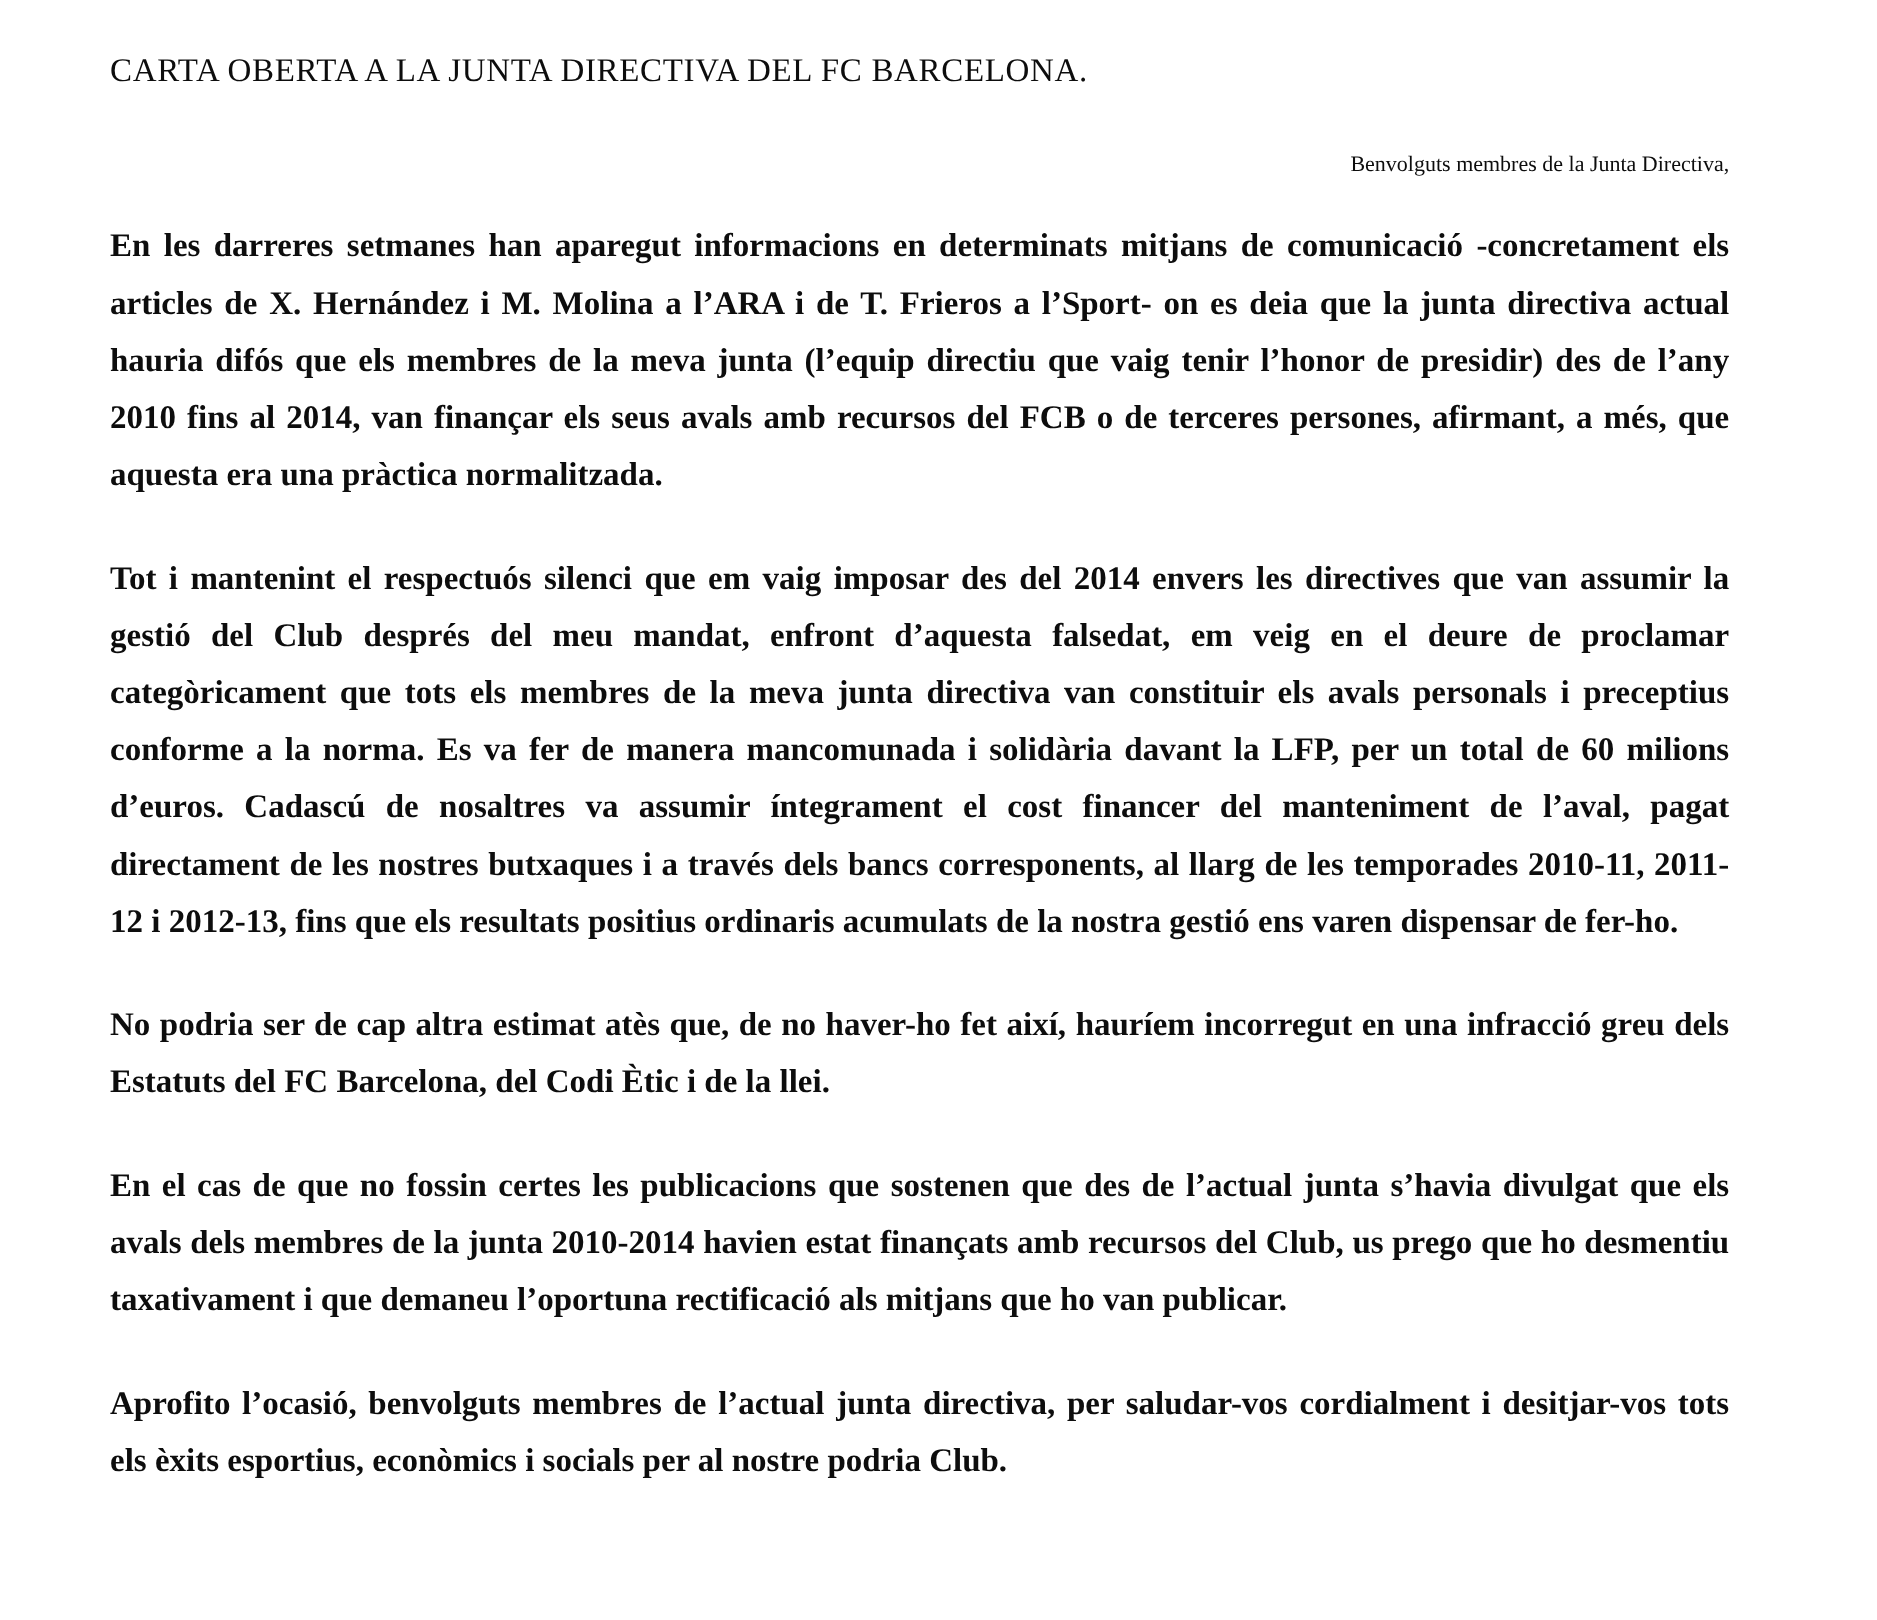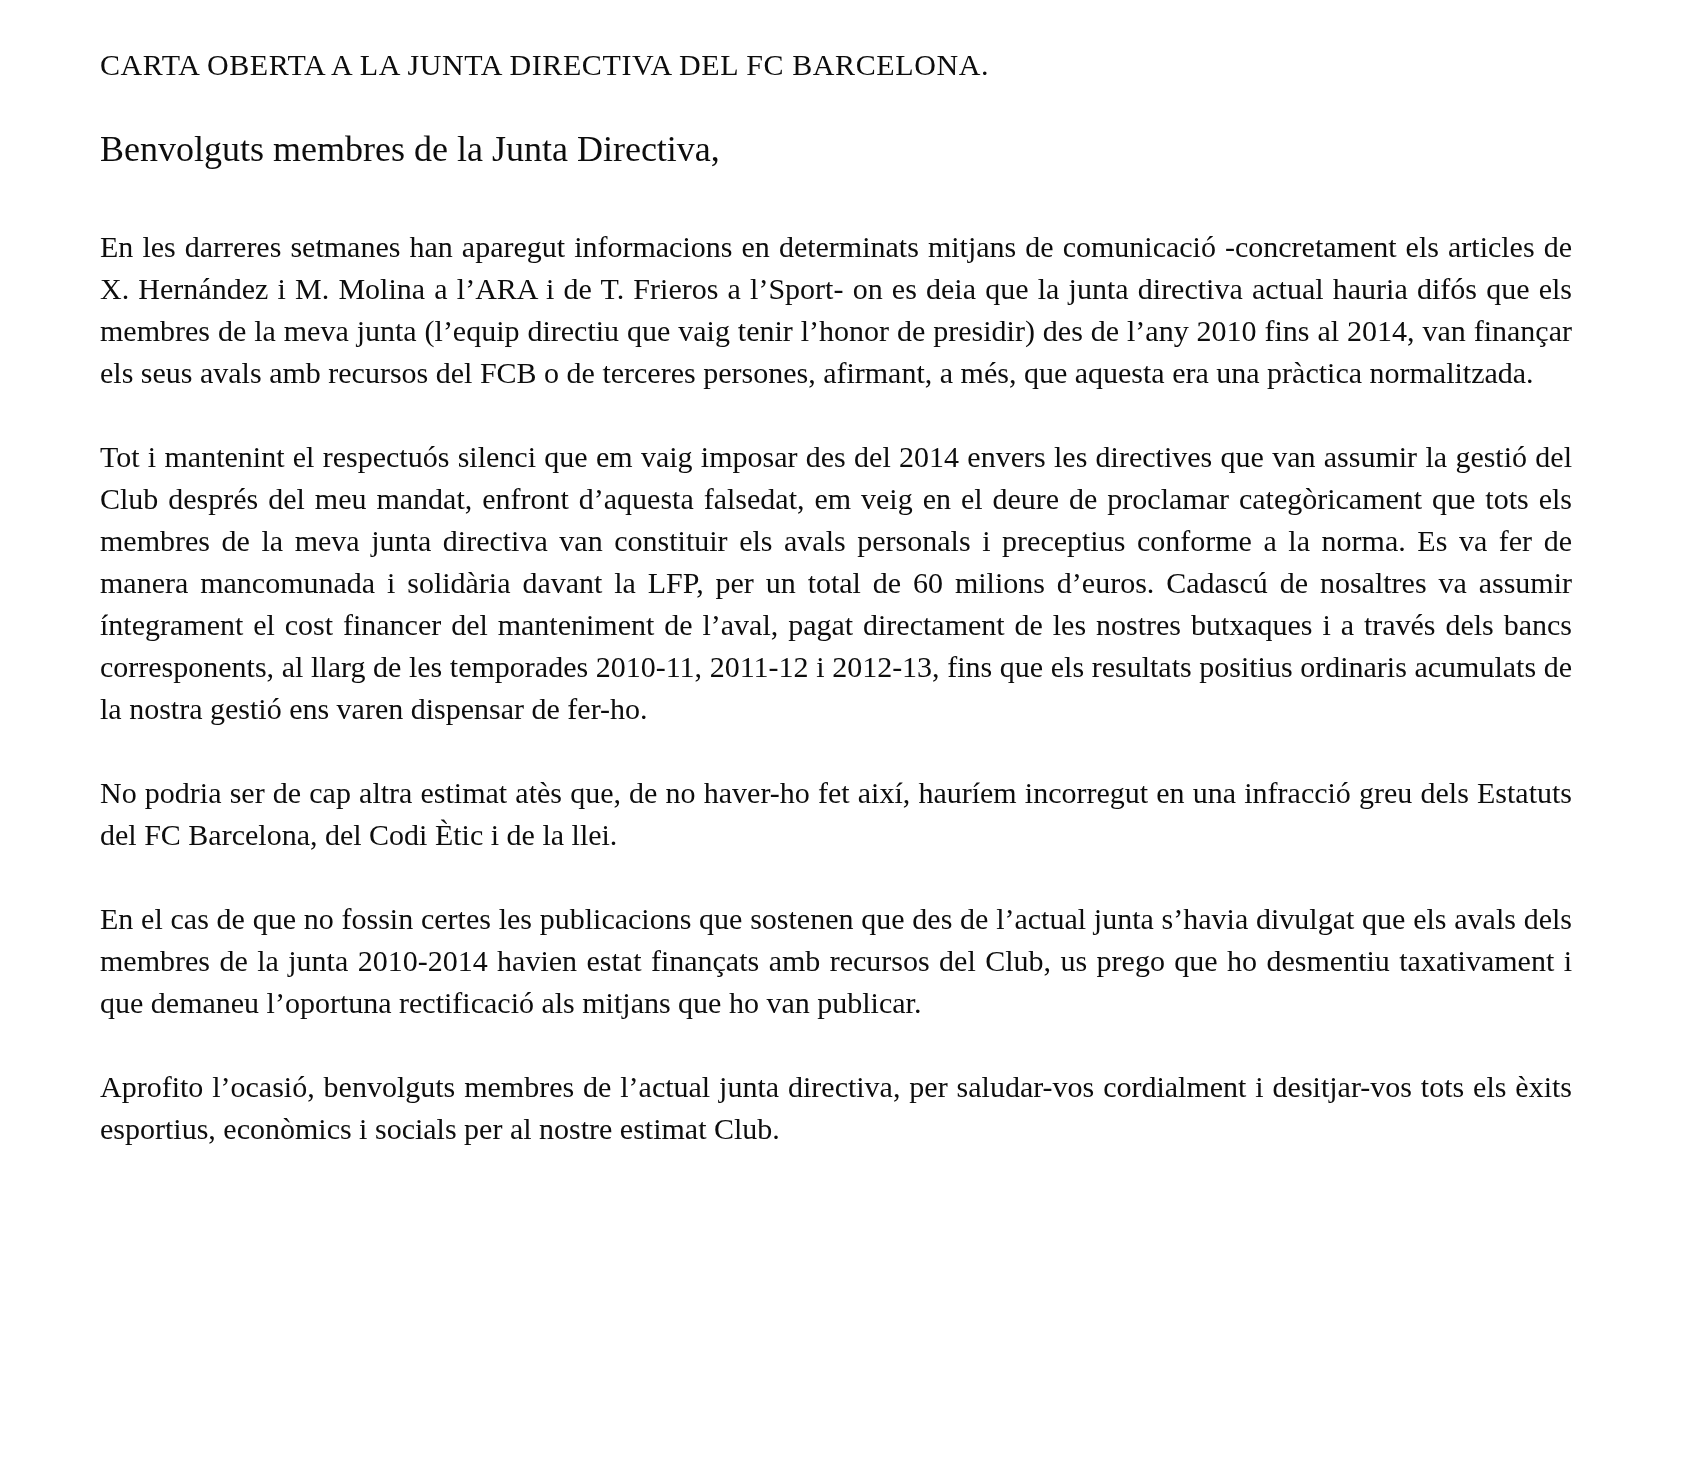--- a/index.html
+++ b/index.html
@@ -20,29 +20,31 @@
   }
   .title {
     font-size: 30px;
     font-weight: normal;
     line-height: 42px;
     letter-spacing: 0.6px;
     margin-bottom: 42px;
     white-space: nowrap;
   }
   .salutation {
-    font-size: 36px;
+    font-size: 20px;
     line-height: 42px;
-    margin-bottom: 56px;
+    margin-bottom: 28px;
+    text-align: right;
   }
   .body-para {
     font-size: 30px;
-    line-height: 42px;
+    line-height: 52px;
     text-align: justify;
     margin-bottom: 42px;
+    font-weight: bold;
   }
   .signature p {
     font-size: 30px;
     line-height: 42px;
   }
 </style>
 </head>
 <body style="color: rgb(13, 13, 13); background: rgb(255, 255, 255);">
 
 <main class="page">
@@ -52,16 +54,16 @@
   <p class="salutation">Benvolguts membres de la Junta Directiva,</p>
 
   <p class="body-para">En les darreres setmanes han aparegut informacions en determinats mitjans de comunicació -concretament els articles de X. Hernández i M. Molina a l’ARA i de T. Frieros a l’Sport- on es deia que la junta directiva actual hauria difós que els membres de la meva junta (l’equip directiu que vaig tenir l’honor de presidir) des de l’any 2010 fins al 2014, van finançar els seus avals amb recursos del FCB o de terceres persones, afirmant, a més, que aquesta era una pràctica normalitzada.</p>
 
   <p class="body-para">Tot i mantenint el respectuós silenci que em vaig imposar des del 2014 envers les directives que van assumir la gestió del Club després del meu mandat, enfront d’aquesta falsedat, em veig en el deure de proclamar categòricament que tots els membres de la meva junta directiva van constituir els avals personals i preceptius conforme a la norma. Es va fer de manera mancomunada i solidària davant la LFP, per un total de 60 milions d’euros. Cadascú de nosaltres va assumir íntegrament el cost financer del manteniment de l’aval, pagat directament de les nostres butxaques i a través dels bancs corresponents, al llarg de les temporades 2010-11, 2011-12 i 2012-13, fins que els resultats positius ordinaris acumulats de la nostra gestió ens varen dispensar de fer-ho.</p>
 
   <p class="body-para">No podria ser de cap altra estimat atès que, de no haver-ho fet així, hauríem incorregut en una infracció greu dels Estatuts del FC Barcelona, del Codi Ètic i de la llei.</p>
 
   <p class="body-para">En el cas de que no fossin certes les publicacions que sostenen que des de l’actual junta s’havia divulgat que els avals dels membres de la junta 2010-2014 havien estat finançats amb recursos del Club, us prego que ho desmentiu taxativament i que demaneu l’oportuna rectificació als mitjans que ho van publicar.</p>
 
-  <p class="body-para">Aprofito l’ocasió, benvolguts membres de l’actual junta directiva, per saludar-vos cordialment i desitjar-vos tots els èxits esportius, econòmics i socials per al nostre estimat Club.</p>
+  <p class="body-para">Aprofito l’ocasió, benvolguts membres de l’actual junta directiva, per saludar-vos cordialment i desitjar-vos tots els èxits esportius, econòmics i socials per al nostre podria Club.</p>
 
 
 </main>
 
 </body></html>

